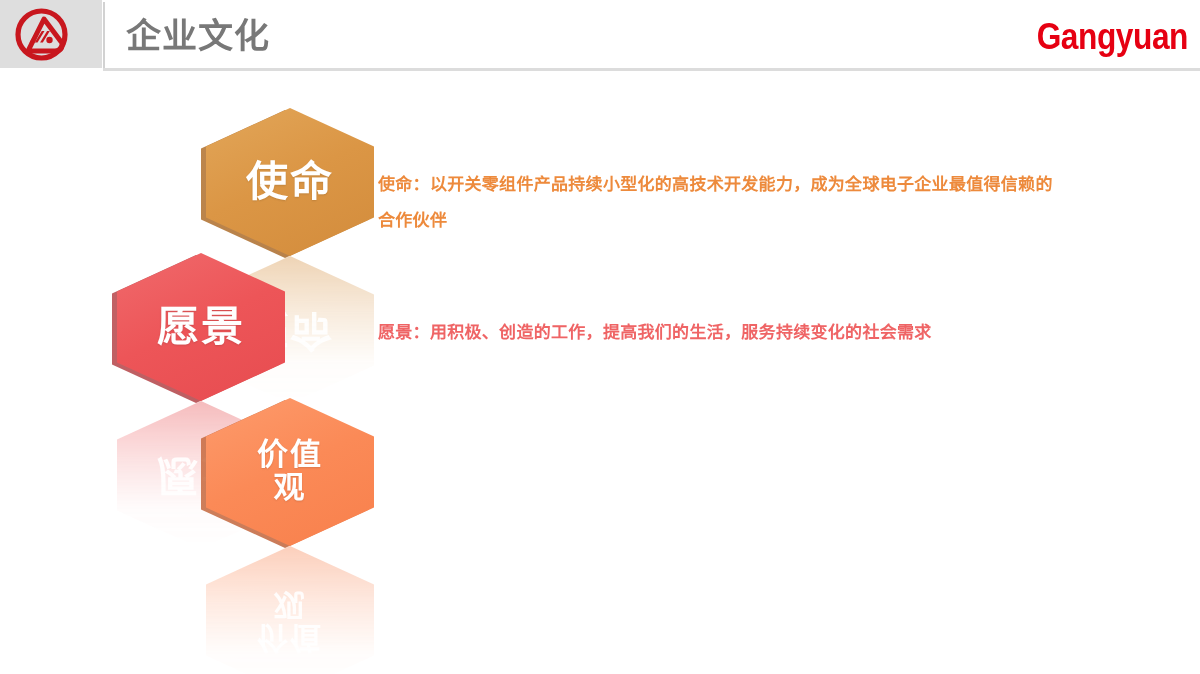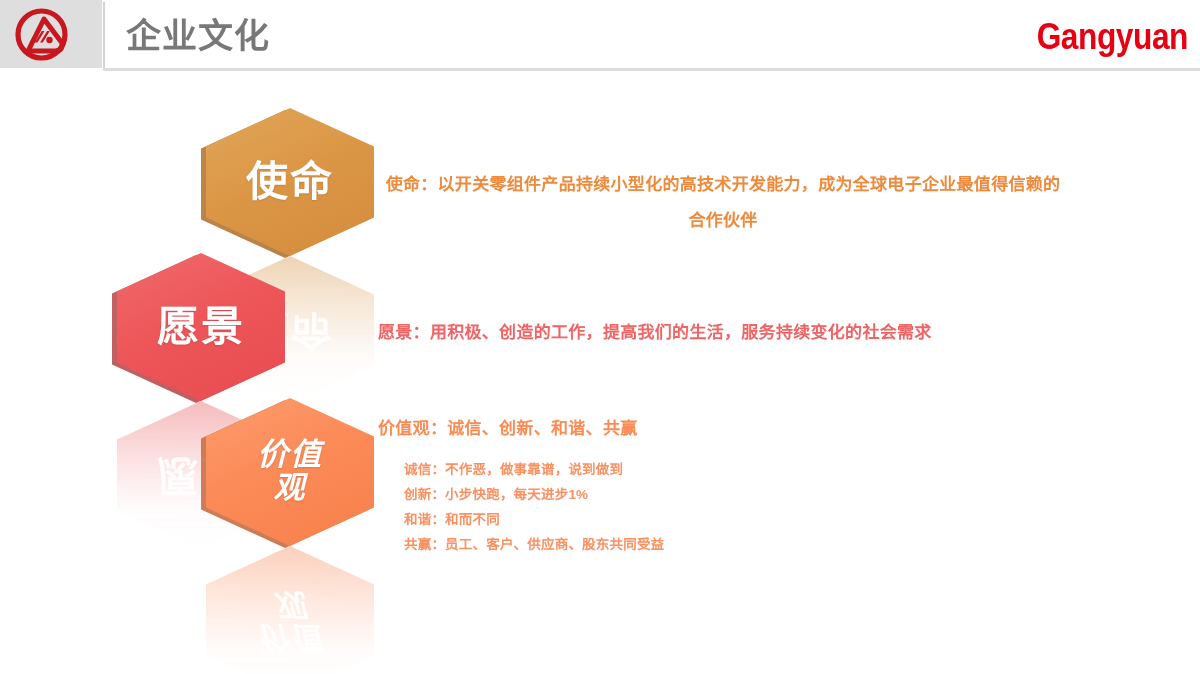--- a/index.html
+++ b/index.html
@@ -137,21 +137,21 @@
   .hex-label {
     font-size: 42px;
     font-weight: bold;
     color: #ffffff;
     line-height: 1.08;
     letter-spacing: 2px;
     text-shadow: 0 1px 2px rgba(0,0,0,0.12);
     pointer-events: none;
   }
 
-  .hex-label.two-line { font-size: 31px; line-height: 1.05; font-style: italic; }
+  .hex-label.two-line { font-size: 31px; line-height: 1.05; }
 
   
   .hex-reflection {
     position: absolute;
     width: 168px;
     height: 148px;
     clip-path: polygon(50% 0%, 100% 26%, 100% 74%, 50% 100%, 0% 74%, 0% 26%);
     transform: scaleY(-1);
     display: flex;
     align-items: center;
@@ -178,21 +178,20 @@
     top: 78px;
     width: 700px;
     height: 596px;
   }
 
   .block-mission {
     position: absolute;
     left: 0;
     top: 89px;
     width: 690px;
-    text-align: center;
   }
 
   .block-vision {
     position: absolute;
     left: 0;
     top: 237px;
     width: 690px;
   }
 
   .block-values {
@@ -305,26 +304,16 @@
   <div class="text-col">
 
     <div class="block-mission">
       <div class="lead mission-text">使命：以开关零组件产品持续小型化的高技术开发能力，成为全球电子企业最值得信赖的合作伙伴</div>
     </div>
 
     <div class="block-vision">
       <div class="lead vision-text">愿景：用积极、创造的工作，提高我们的生活，服务持续变化的社会需求</div>
     </div>
 
-    <div class="block-values">
-      <div class="lead values-text">价值观：诚信、创新、和谐、共赢</div>
-
-      <ul class="sub-list">
-        <li class="sub-item">诚信：不作恶，做事靠谱，说到做到</li>
-        <li class="sub-item">创新：小步快跑，每天进步1%</li>
-        <li class="sub-item">和谐：和而不同</li>
-        <li class="sub-item">共赢：员工、客户、供应商、股东共同受益</li>
-      </ul>
-    </div>
 
   </div>
 
 </div>
 
 </body></html>

